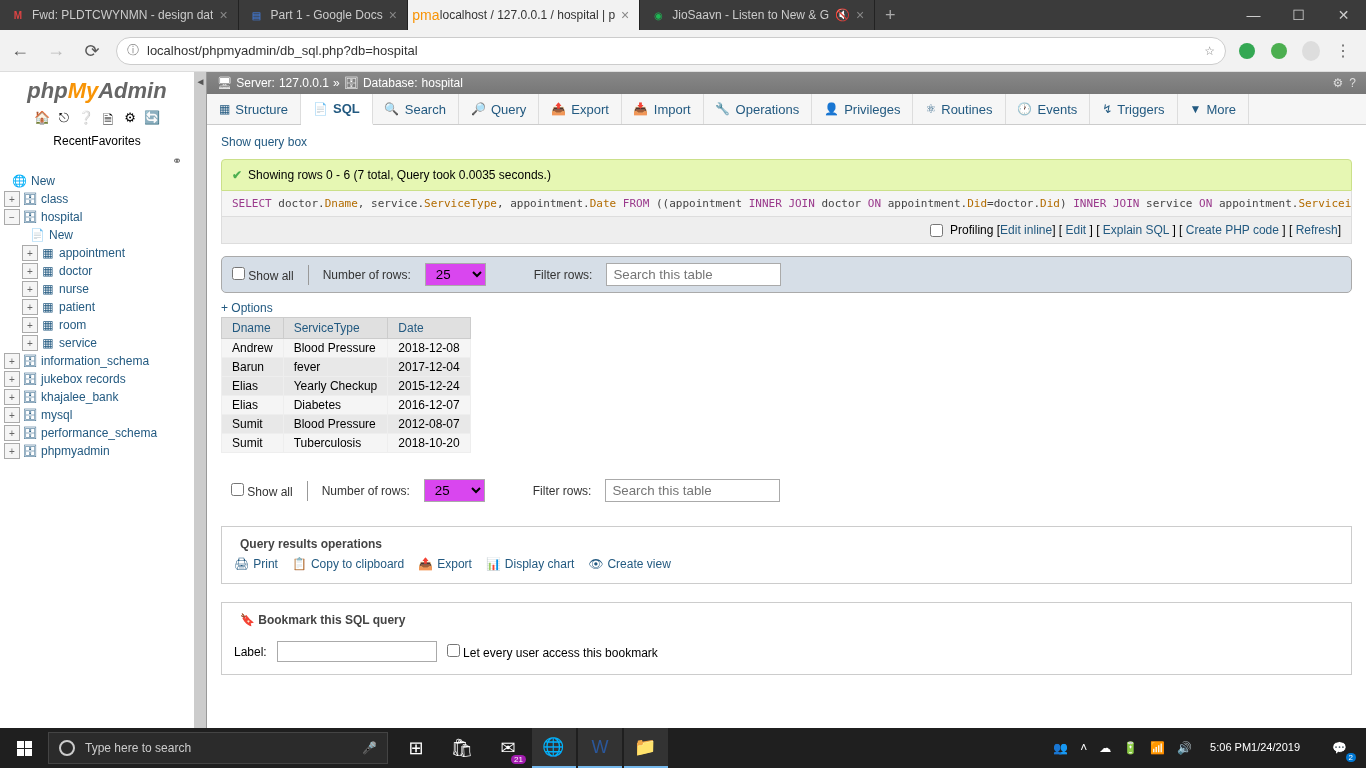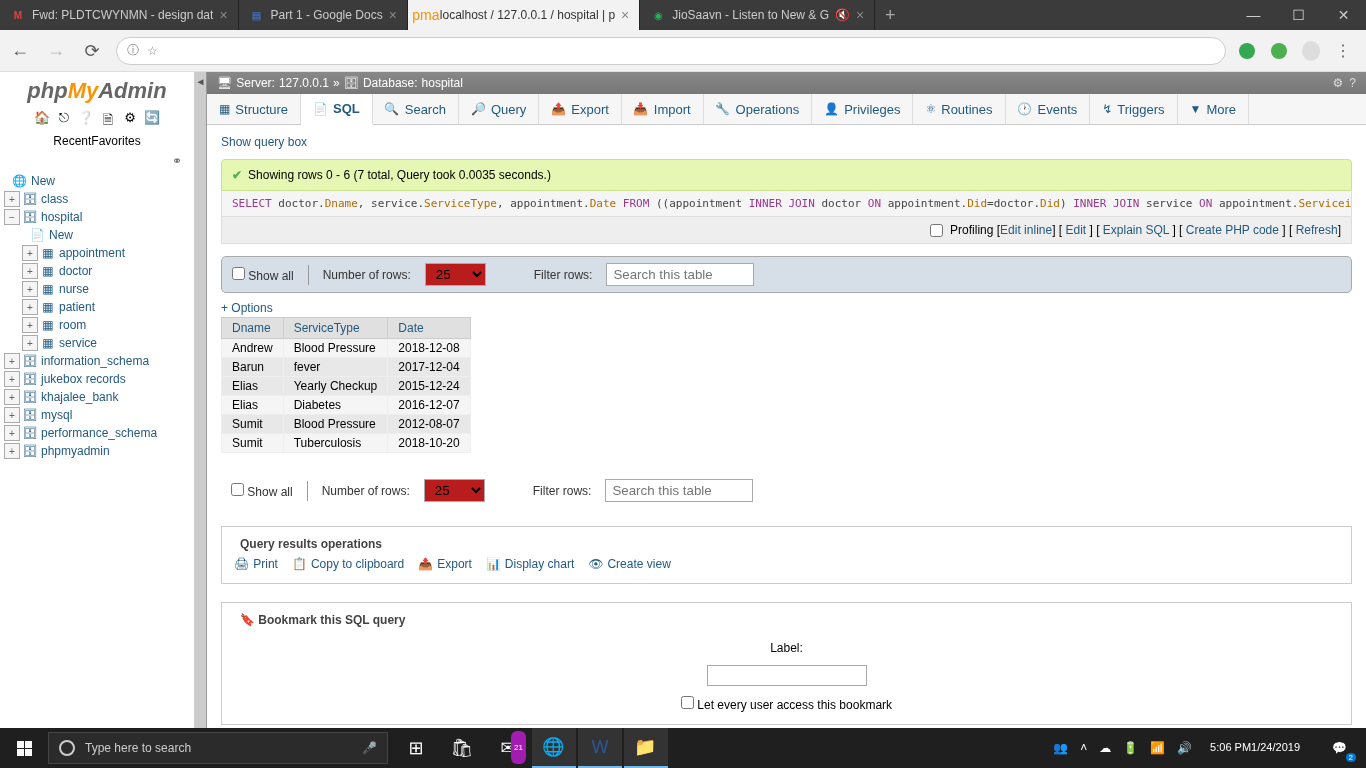--- a/index.html
+++ b/index.html
@@ -73,52 +73,52 @@
 .sql-display .kw { color: #9a3a8c; }
 .sql-display .col2 { color: #b26b00; }
 
 .actions-row { background: #eee; border: 1px solid #ddd; border-top: none; padding: 6px 10px; text-align: right; font-size: 12px; }
 .actions-row input[type=checkbox] { vertical-align: middle; margin-right: 4px;}
 .actions-row a { color: #235a81; cursor: pointer; }
 
 .filter-bar { background: #d6dee7; border-radius: 5px; border: 1px solid #aaa; padding: 6px 10px; display: flex; align-items: center; gap: 14px; margin-top: 12px; }
 .filter-bar.plain { background: transparent; border: none; }
 .filter-bar label { color: #333; }
-.filter-bar select { border: 1px solid #aaa; padding: 2px 18px 2px 6px; background: #b91c1c; }
-.filter-bar input[type=text] { border: 1px solid #aaa; padding: 3px 6px; width: 148px; }
+.filter-bar select { border: 1px solid #aaa; padding: 2px 18px 2px 6px; background: #d946ef; }
+.filter-bar input[type=text] { border: 1px solid #aaa; padding: 3px 6px; width: 175px; }
 .vdiv { width: 1px; height: 20px; background: #999; }
 
 .options-link { display: inline-block; margin-top: 8px; color: #235a81; cursor: pointer; }
 
 table.results { border-collapse: collapse; margin-top: 2px; }
 table.results th { background: #e0e0e0; border: 1px solid #ccc; padding: 3px 10px; text-align: left; color: #235a81; cursor: pointer; font-weight: normal;}
 table.results td { border: 1px solid #eee; padding: 2px 10px; }
 table.results tr.odd { background: #f5f5f5; }
 table.results tr.even { background: #e8e8e8; }
 
 .fieldset { border: 1px solid #ccc; border-radius: 0; margin-top: 18px; padding: 10px 12px 12px; }
 .fieldset .legend { background: #fff; display: inline-block; padding: 0 6px; margin-top: -20px; margin-bottom: 6px; font-weight: bold; color: #444; }
 .ops-links { display: flex; gap: 14px; }
 .ops-links a { color: #235a81; display: flex; align-items: center; gap: 4px; cursor: pointer; }
-.bookmark-row { display: flex; align-items: center; gap: 10px; margin-top: 8px; flex-direction: column;}
+.bookmark-row { display: flex; align-items: center; gap: 10px; margin-top: 8px;}
 .bookmark-row input[type=text] { border: 1px solid #aaa; padding: 2px 4px; width: 160px; }
 
 .console-bar { position: relative; margin-left: 12px; border-top: 1px solid #888; background: #eee; padding: 2px 8px; font-size: 11px; color: #333; width: 70px; cursor: pointer; border: 1px solid #aaa; border-bottom: none;}
 
 
 .taskbar { position: fixed; bottom: 0; left: 0; right: 0; height: 40px; background: #1f1f1f; display: flex; align-items: center; color: #fff; }
 .taskbar .start { width: 48px; height: 40px; display: flex; align-items: center; justify-content: center; }
 .win-logo { display: grid; grid-template-columns: 7px 7px; grid-template-rows: 7px 7px; gap: 1px; }
 .win-logo span { background: #fff; }
 .searchbox { background: #2b2b2b; height: 32px; width: 340px; display: flex; align-items: center; padding: 0 10px; color: #ccc; gap: 10px; border: 1px solid #444;}
 .searchbox .circ { width: 16px; height: 16px; border: 2px solid #ccc; border-radius: 50%; }
 .task-icons { display: flex; gap: 2px; margin-left: 6px; height: 40px; align-items: center;}
 .task-icons .ti { width: 44px; height: 40px; display: flex; align-items: center; justify-content: center; font-size: 18px; position: relative; cursor: pointer;}
 .task-icons .ti.active { border-bottom: 2px solid #76b9ed; background: #333;}
-.task-icons .badge { position: absolute; bottom: 4px; right: 4px; background: #a21caf; font-size: 8px; padding: 12px 3px; border-radius: 6px;}
+.task-icons .badge { position: absolute; bottom: 4px; right: 4px; background: #a21caf; font-size: 8px; padding: 0 3px; border-radius: 6px;}
 .tray { margin-left: auto; display: flex; align-items: center; gap: 12px; padding-right: 4px; font-size: 12px; }
 .tray .tr-item { display: flex; align-items: center; justify-content: center; height: 40px; cursor: pointer;}
 .tray .clock { text-align: left; line-height: 1.2; font-size: 11px; padding: 0 6px;}
 .tray .notif { width: 44px; position: relative;}
 .tray .notif .badge { position: absolute; bottom: 6px; right: 6px; background: #0078d4; font-size: 8px; padding: 0 3px; border-radius: 6px;}
 </style>
 </head>
 <body>
 
 <div class="browser-top">
@@ -150,20 +150,21 @@
     <div class="win-btn closebtn">✕</div>
   </div>
 </div>
 
 <div class="addr-bar">
   <div class="nav-btn">←</div>
   <div class="nav-btn" style="color:#bbb">→</div>
   <div class="nav-btn">⟳</div>
   <div class="url-box">
     <span style="color:#888">ⓘ</span>
+    <input type="text" value="localhost/phpmyadmin/db_sql.php?db=hospital" style="">
     <span style="color:#888">☆</span>
   </div>
   <div class="ext-icons">
     <span class="ic">
         <span class="green-circle" style="background:#34a853"></span>
       </span>
     <span class="ic">
         <span class="green-circle"></span>
       </span>
     <span class="ic">

